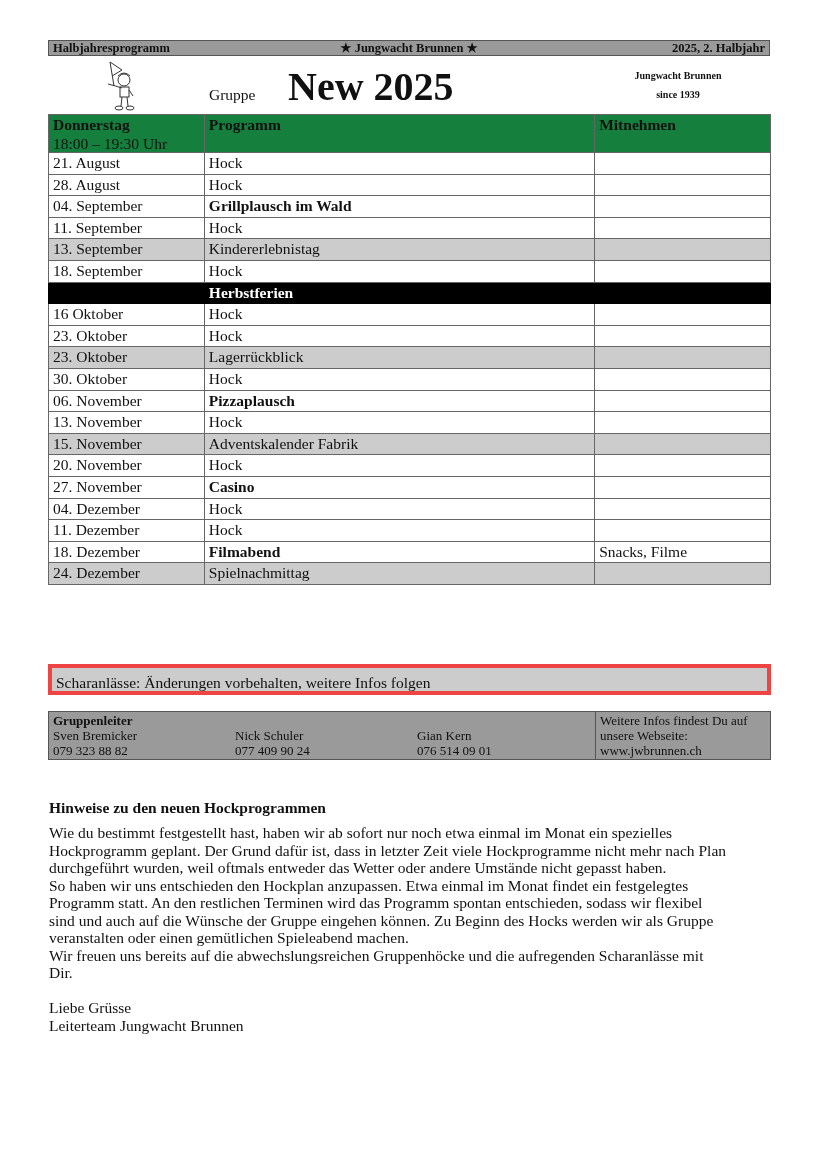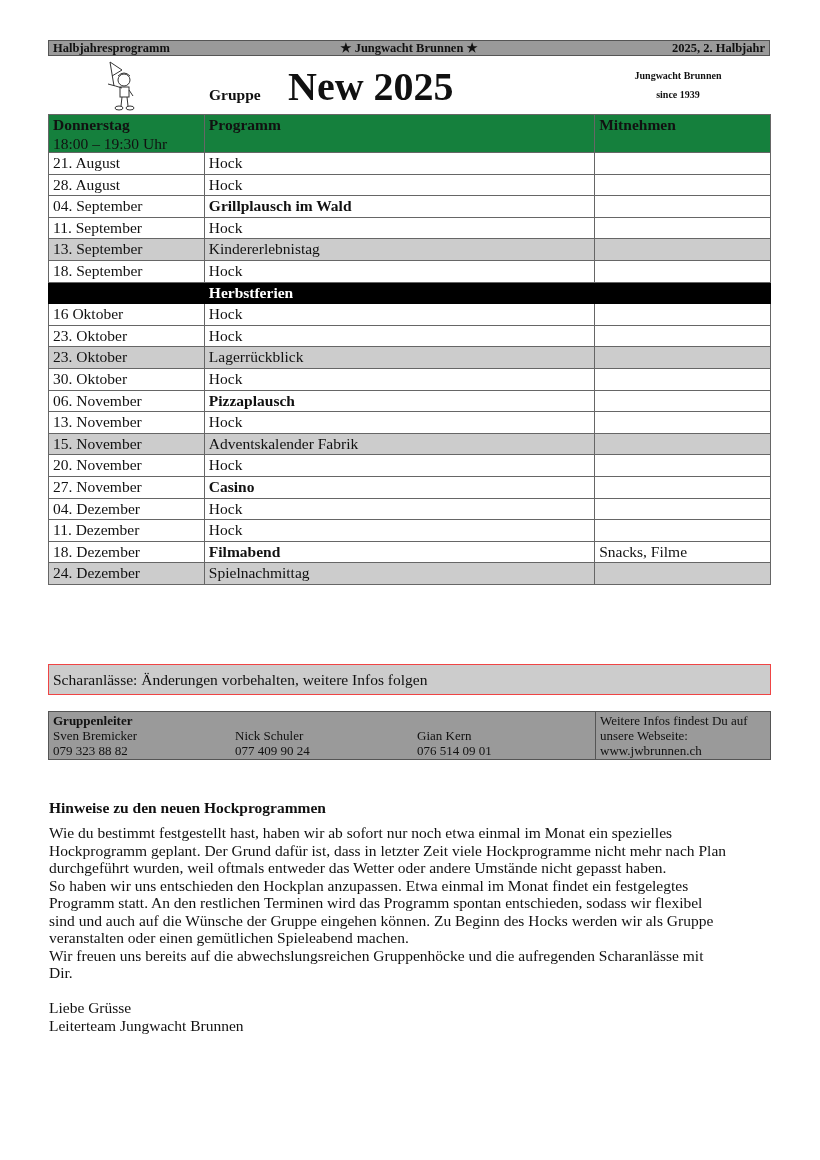--- a/index.html
+++ b/index.html
@@ -1,33 +1,33 @@
 <!DOCTYPE html>
 <html><head>
 <meta charset="utf-8">
 <style>
   html, body { margin:0; padding:0; background:#ffffff; }
   body { width:820px; height:1160px; position:relative; font-family:"Liberation Serif","DejaVu Serif",serif; color:#111; overflow:hidden; }
   .topbar { position:absolute; left:48px; top:40px; width:722px; height:16px; background:#9a9a9a; border:1px solid #555; box-sizing:border-box; font-size:12.5px; font-weight:bold; display:flex; align-items:center; justify-content:space-between; padding:0 4px; }
   .topbar .center { position:absolute; left:0; right:0; text-align:center; pointer-events:none; }
   .logo { position:absolute; left:100px; top:60px; width:50px; height:52px; }
-  .gruppe-label { position:absolute; left:209px; top:86px; font-size:15.5px; font-weight:bold; }
+  .gruppe-label { position:absolute; left:209px; top:86px; font-size:15.5px; font-weight:normal; }
   .group-name { position:absolute; left:288px; top:64px; font-size:40px; font-weight:bold; line-height:46px; }
   .org-name { position:absolute; left:598px; top:70px; width:160px; text-align:center; font-size:10px; font-weight:bold; }
   .org-since { position:absolute; left:598px; top:89px; width:160px; text-align:center; font-size:10px; font-weight:bold; }
   table.prog { position:absolute; left:48px; top:114px; width:723px; border-collapse:collapse; font-size:15.5px; }
   table.prog td, table.prog th { border:1px solid #666; padding:0 4px; height:21.6px; line-height:20px; text-align:left; vertical-align:top; box-sizing:border-box; }
   table.prog th { background:#15803d; font-weight:bold; height:38px;margin-left:7px; }
   table.prog th .sub { font-weight:normal; display:block; line-height:17px; }
   table.prog th .main { display:block; line-height:20px; }
   .col1 { width:156px; } .col2 { width:391px; } .col3 { width:176px; }
   tr.grey td { background:#cccccc; }
   tr.holiday td { background:#000; color:#fff; font-weight:bold; border-color:#000; }
   td.bold { font-weight:bold; }
-  .notice { position:absolute; left:48px; top:664px; width:723px; height:31px; background:#cccccc; border:1px solid #ef4444; box-sizing:border-box; font-size:15.5px; padding:4px 4px; line-height:22px; }
+  .notice { position:absolute; left:48px; top:664px; width:723px; height:31px; background:#cccccc; border:4px solid #ef4444; box-sizing:border-box; font-size:15.5px; padding:4px 4px; line-height:22px; }
   .leaders { position:absolute; left:48px; top:711px; width:723px; height:49px; background:#9a9a9a; border:1px solid #555; box-sizing:border-box; font-size:13px; line-height:15px; display:flex; }
   .leaders .left { position:relative; width:547px; border-right:1px solid #555; box-sizing:border-box; padding:1px 4px; }
   .leaders .left .title { font-weight:bold; }
   .leaders .person { position:absolute; top:16px; }
   .leaders .right { flex:1; padding:1px 4px; }
   .notes { position:absolute; left:49px; top:799px; width:725px; font-size:15.5px; line-height:17.5px; }
   .notes h3 { margin:0 0 7px 0; font-size:15.5px; font-weight:bold; line-height:18px; }
   .notes p { margin:0; }
   .notes .sign { margin-top:17.5px; }
 </style>

